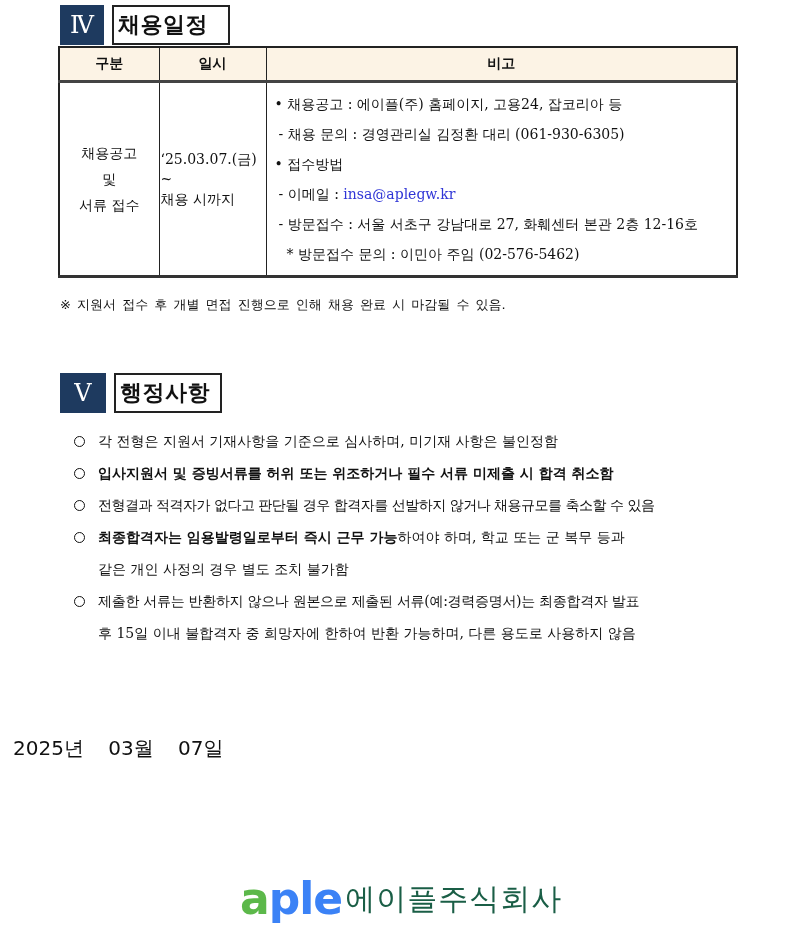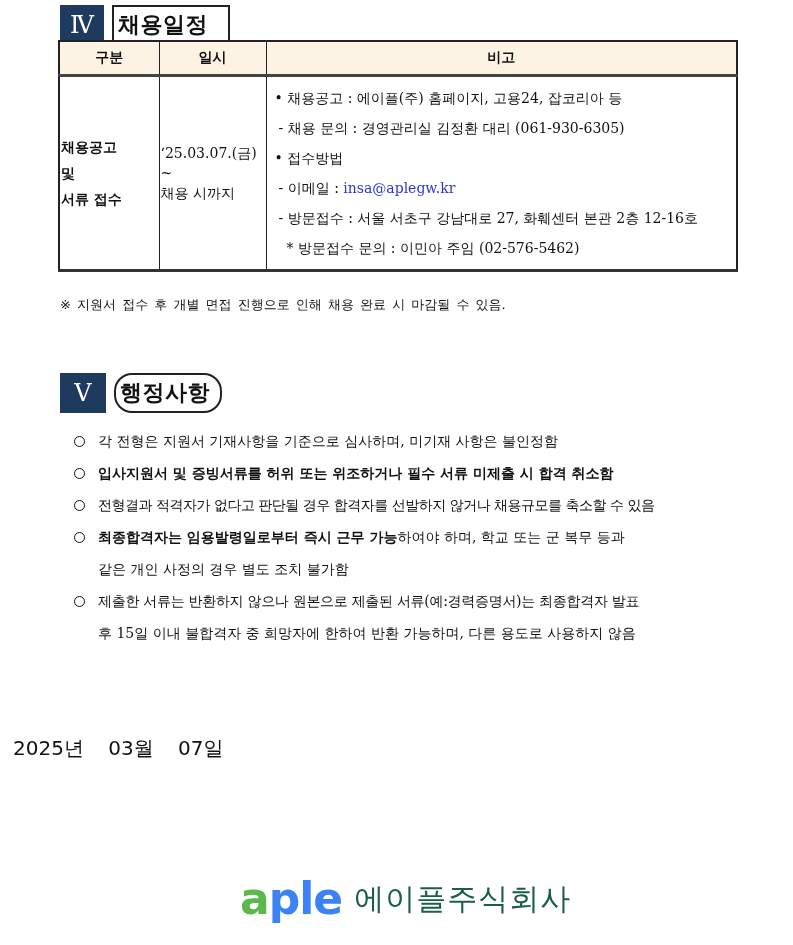--- a/index.html
+++ b/index.html
@@ -18,42 +18,42 @@
       margin-left: 8px; border: 2px solid #222; background: #fff;
       font-family: "DejaVu Sans", "Liberation Sans", sans-serif;
       font-weight: bold; font-size: 22px; display: flex; align-items: center;
       padding: 0 4px; letter-spacing: 0.5px;
     }
     #sec4 { top: 5px; height: 40px; }
     #sec4 .roman { width: 44px; height: 40px; }
     #sec4 .head-title { width: 106px; height: 36px; }
     #sec5 { top: 373px; height: 40px; }
     #sec5 .roman { width: 46px; height: 40px; }
-    #sec5 .head-title { width: 96px; height: 36px; border-radius: 18px; }
+    #sec5 .head-title { width: 96px; height: 36px; }
 
     table.schedule {
-      position: absolute; left: 58px; top: 40px; width: 678px;
+      position: absolute; left: 58px; top: 46px; width: 678px;
       border-collapse: collapse; table-layout: fixed;
     }
     table.schedule th {
       background: #fcf3e5; height: 30px; border: 1px solid #222;
       border-bottom: 3px solid #444; border-top: 2px solid #222;
       font-family: "DejaVu Sans", "Liberation Sans", sans-serif;
       font-weight: bold; font-size: 14px;
     }
     table.schedule th:first-child { border-left: 2px solid #222; }
     table.schedule th:last-child { border-right: 2px solid #222; }
     table.schedule td {
       border: 1px solid #222; border-bottom: 3px solid #333; height: 186px; vertical-align: middle;
     }
     table.schedule td:first-child { border-left: 2px solid #222; }
     table.schedule td:last-child { border-right: 2px solid #222; }
     .cat-cell {
-      font-family: "DejaVu Sans", "Liberation Sans", sans-serif;
-      font-weight: bold; font-size: 14px; line-height: 26px;
+      text-align: center; font-family: "DejaVu Sans", "Liberation Sans", sans-serif;
+      font-weight: normal; font-size: 14px; line-height: 26px;
     }
     .date-cell { text-align: left; font-size: 14px; line-height: 20px; }
     .note-cell { padding: 6px 0 0 8px; vertical-align: top !important; font-size: 14px; }
     .note-line { height: 30px; line-height: 30px; white-space: nowrap; }
     .note-line.sub { padding-left: 4px; }
     .note-line.subsub { padding-left: 12px; }
     .email { color: #2f35d6; }
 
     .remark {
       position: absolute; left: 60px; top: 296px;
@@ -81,21 +81,21 @@
     }
 
     .logo { position: absolute; left: 240px; top: 874px; display: flex; align-items: center; }
     .logo-mark {
       font-family: "DejaVu Sans", "Liberation Sans", sans-serif;
       font-size: 44px; font-weight: bold; letter-spacing: -1px; line-height: 50px;
     }
     .logo-mark .a { color: #5cb84a; }
     .logo-mark .rest { color: #3b82f6; }
     .logo-name {
-      margin-left: 12px; font-family: "DejaVu Sans", "Liberation Sans", sans-serif;
+      margin-left: 3px; font-family: "DejaVu Sans", "Liberation Sans", sans-serif;
       font-size: 30px; color: #1a5e46; letter-spacing: 1px;
     }
   </style>
 </head>
 <body>
 
 <div class="section-head" id="sec4">
   <div class="roman">Ⅳ</div>
   <div class="head-title">채용일정</div>
 </div>

